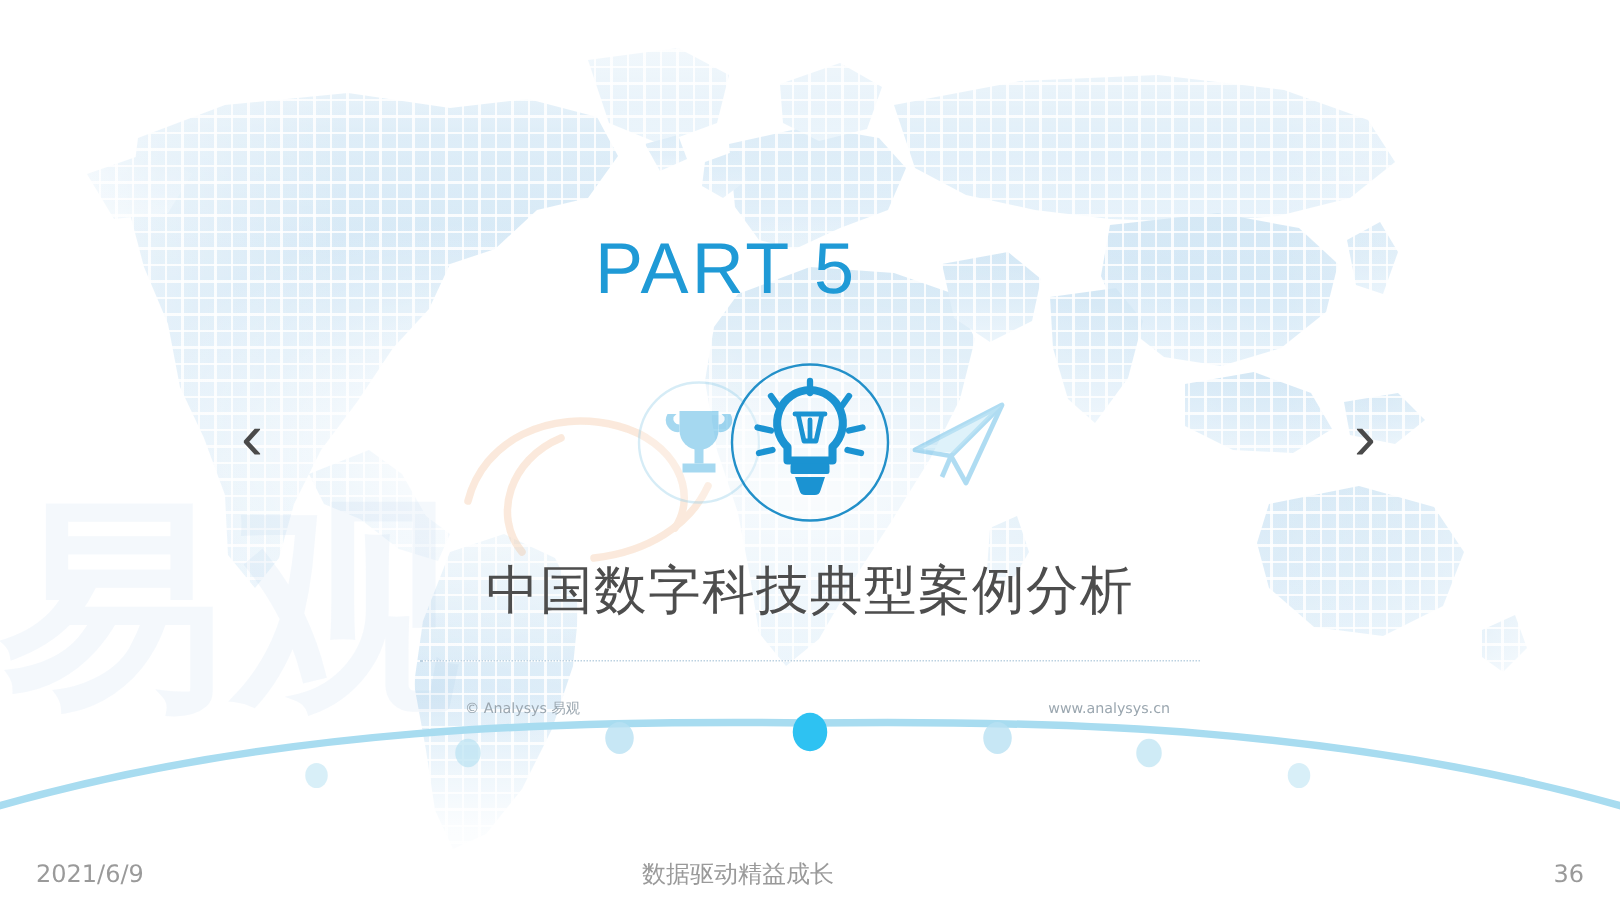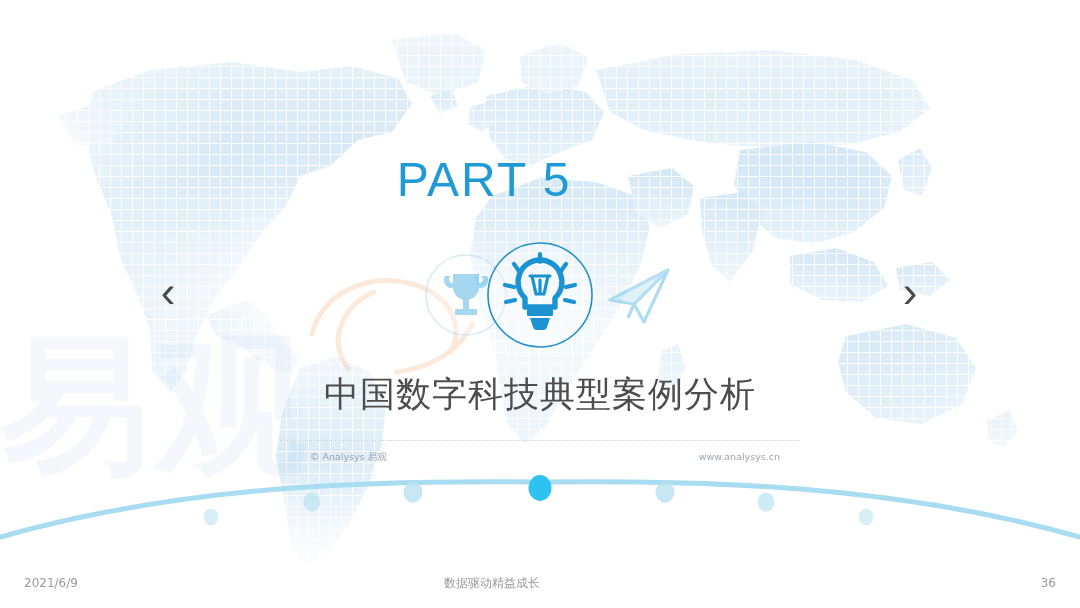--- a/index.html
+++ b/index.html
@@ -145,21 +145,21 @@
     left: 280px; top: 440px;
     width: 520px;
   }
   #credit-rule {
     height: 0;
     border-top: 1px dotted #b9cfe0;
     opacity: 0.95;
   }
   #credit-row {
     position: relative;
-    margin-top: 9px;
+    margin-top: 25px;
     height: 14px;
   }
   #credit-left, #credit-right {
     position: absolute;
     top: 0;
     font-size: 9.5px;
     line-height: 14px;
     color: #9aa6af;
     white-space: nowrap;
     font-family: "DejaVu Sans", sans-serif;
@@ -194,21 +194,21 @@
   
   #footer {
     position: absolute;
     left: 0; top: 573px;
     width: 1080px;
     height: 20px;
   }
   .footer-text {
     position: absolute;
     top: 0;
-    font-size: 12px;
+    font-size: 16px;
     line-height: 20px;
     color: #9a9a9a;
     white-space: nowrap;
     font-family: "DejaVu Sans", sans-serif;
   }
   #footer-date  { left: 24px; }
   #footer-center{ left: 0; width: 984px; text-align: center; }
   #footer-page  { right: 24px; left: auto; }
 </style>
 </head>

